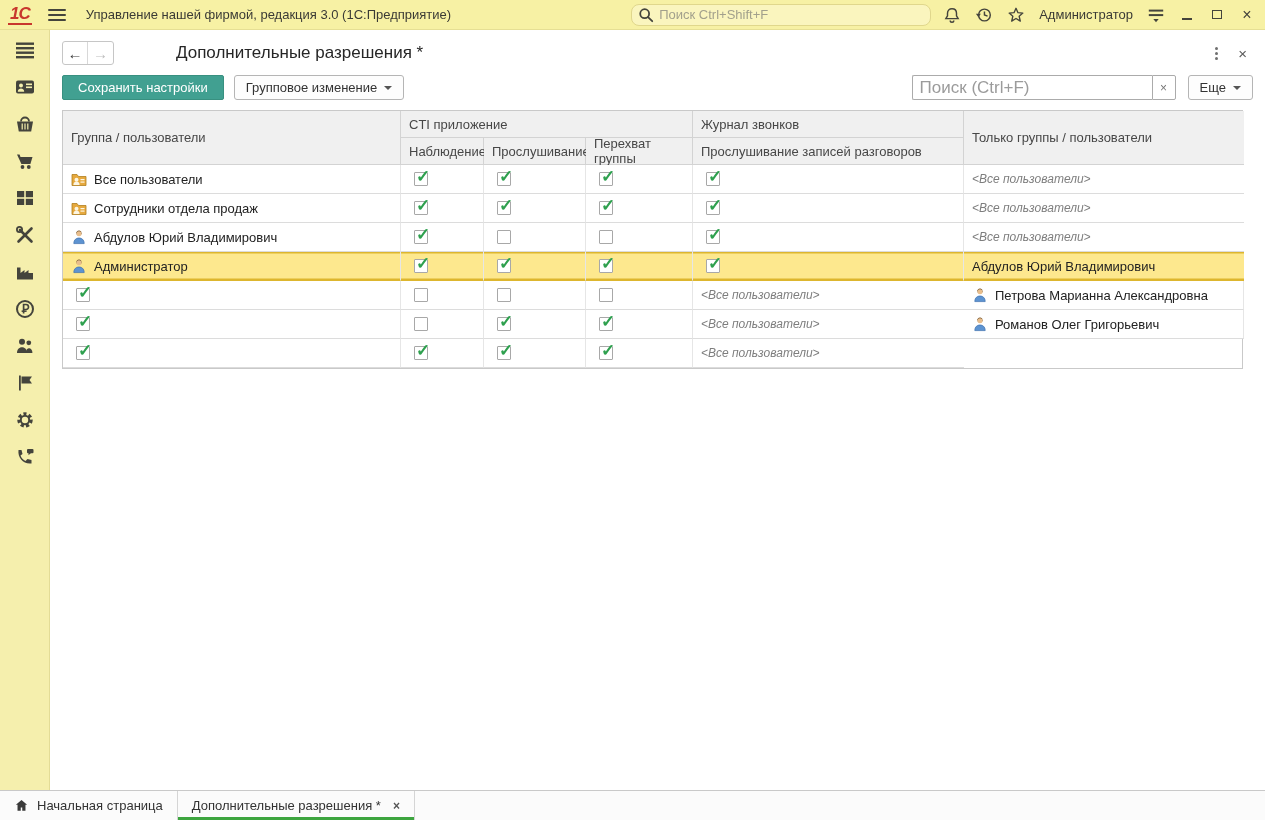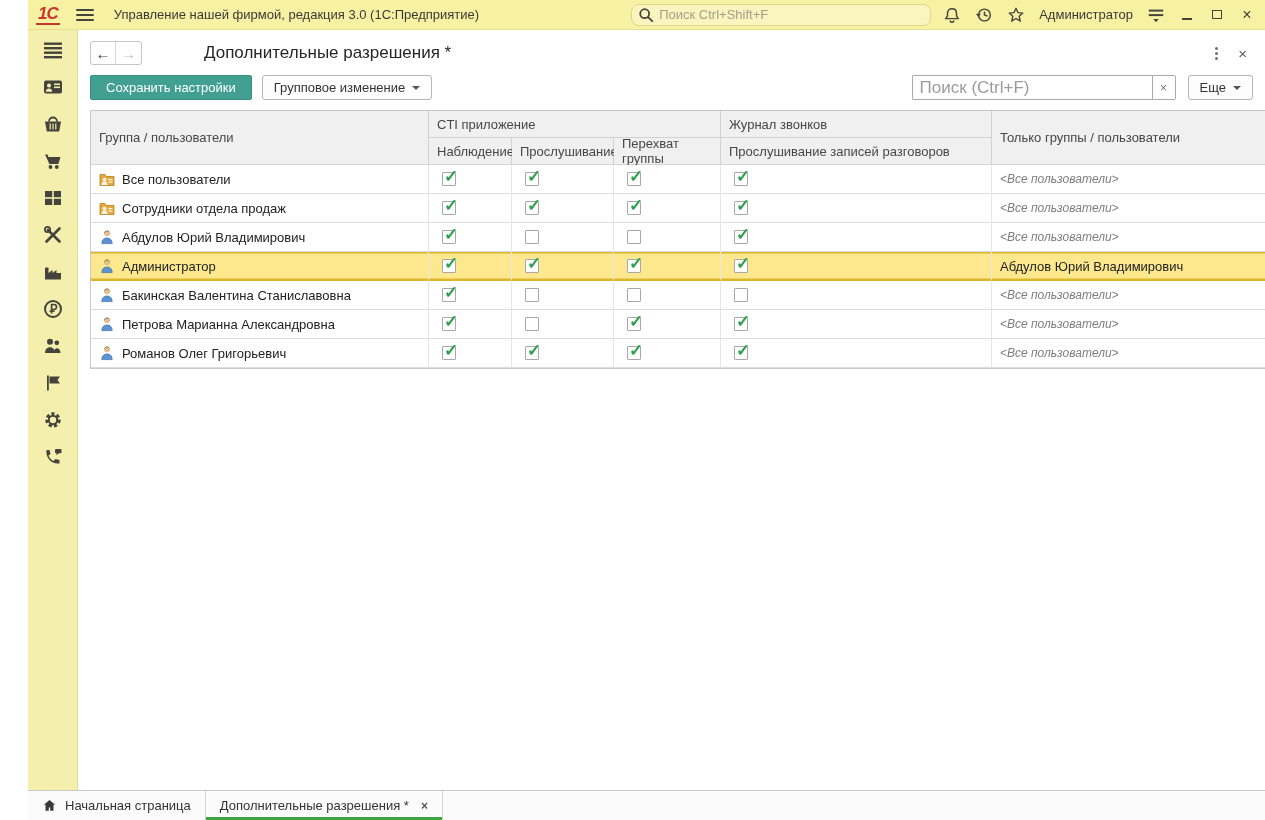--- a/index.html
+++ b/index.html
@@ -1,19 +1,19 @@
 <!DOCTYPE html>
 <html><head>
 <meta charset="utf-8">
 <style>
   * { margin:0; padding:0; box-sizing:border-box; }
   html,body { width:1265px; height:820px; overflow:hidden; }
   body { font-family:"Liberation Sans", sans-serif; font-size:13px; color:#222; background:#fff; }
 
-  .screen { width:1265px; height:820px; display:flex; flex-direction:column;padding-left:28px; }
+  .screen { width:1265px; height:820px; display:flex; flex-direction:column; }
 
   
   .topbar { height:30px; background:#F7F1A4; border-bottom:1px solid #E6DF94;
             display:flex; align-items:center; padding:0 8px; flex:0 0 30px; gap:10px; }
   .logo1c { color:#C8372D; font-weight:bold; font-size:17px; font-style:italic; letter-spacing:-1px;
             border-bottom:2px solid #C8372D; line-height:1; padding:0 2px 1px 2px; }
   .hamburger { display:flex; flex-direction:column; gap:3px; width:18px; cursor:pointer; margin-left:6px; }
   .hamburger i { display:block; height:2px; background:#44443C; border-radius:1px; }
   .appTitle { color:#3A3A35; margin-left:10px; white-space:nowrap; }
   .gsearch { margin-left:auto; width:300px; height:22px; background:#FAF5BE; border:1px solid #E0D78C;
@@ -397,31 +397,20 @@
               <span class="cb" data-checked="true"></span>
             </div>
         <div class="td cbc sel">
               <span class="cb" data-checked="true"></span>
             </div>
         <div class="td cbc sel">
               <span class="cb" data-checked="true"></span>
             </div>
         <div class="td onlyc lastcol sel" data-placeholder="false">Абдулов Юрий Владимирович</div>
 
-        <div class="td namec">
-          <span>
-
-            <svg class="ic-user" width="16" height="16" viewBox="0 0 16 16" style="display: block;">
-                  <path d="M5.4,3.2 a2.7,2.7 0 0 1 5.2,1 l-0.2,1.4 h-4.8 z" fill="#7A5A33"></path>
-                  <circle cx="8" cy="4.8" r="2.5" fill="#E9BE8C"></circle>
-                  <path d="M2.8,14.6 c0,-4 2.6,-5.6 5.2,-5.6 s5.2,1.6 5.2,5.6 z" fill="#5D93D1" stroke="#3B6FAE" stroke-width="0.7"></path>
-                </svg>
-          </span>
-          <span>Бакинская Валентина Станиславовна</span>
-        </div>
         <div class="td cbc">
               <span class="cb" data-checked="true"></span>
             </div>
         <div class="td cbc">
               <span class="cb" data-checked="false"></span>
             </div>
         <div class="td cbc">
               <span class="cb" data-checked="false"></span>
             </div>
         <div class="td cbc">

